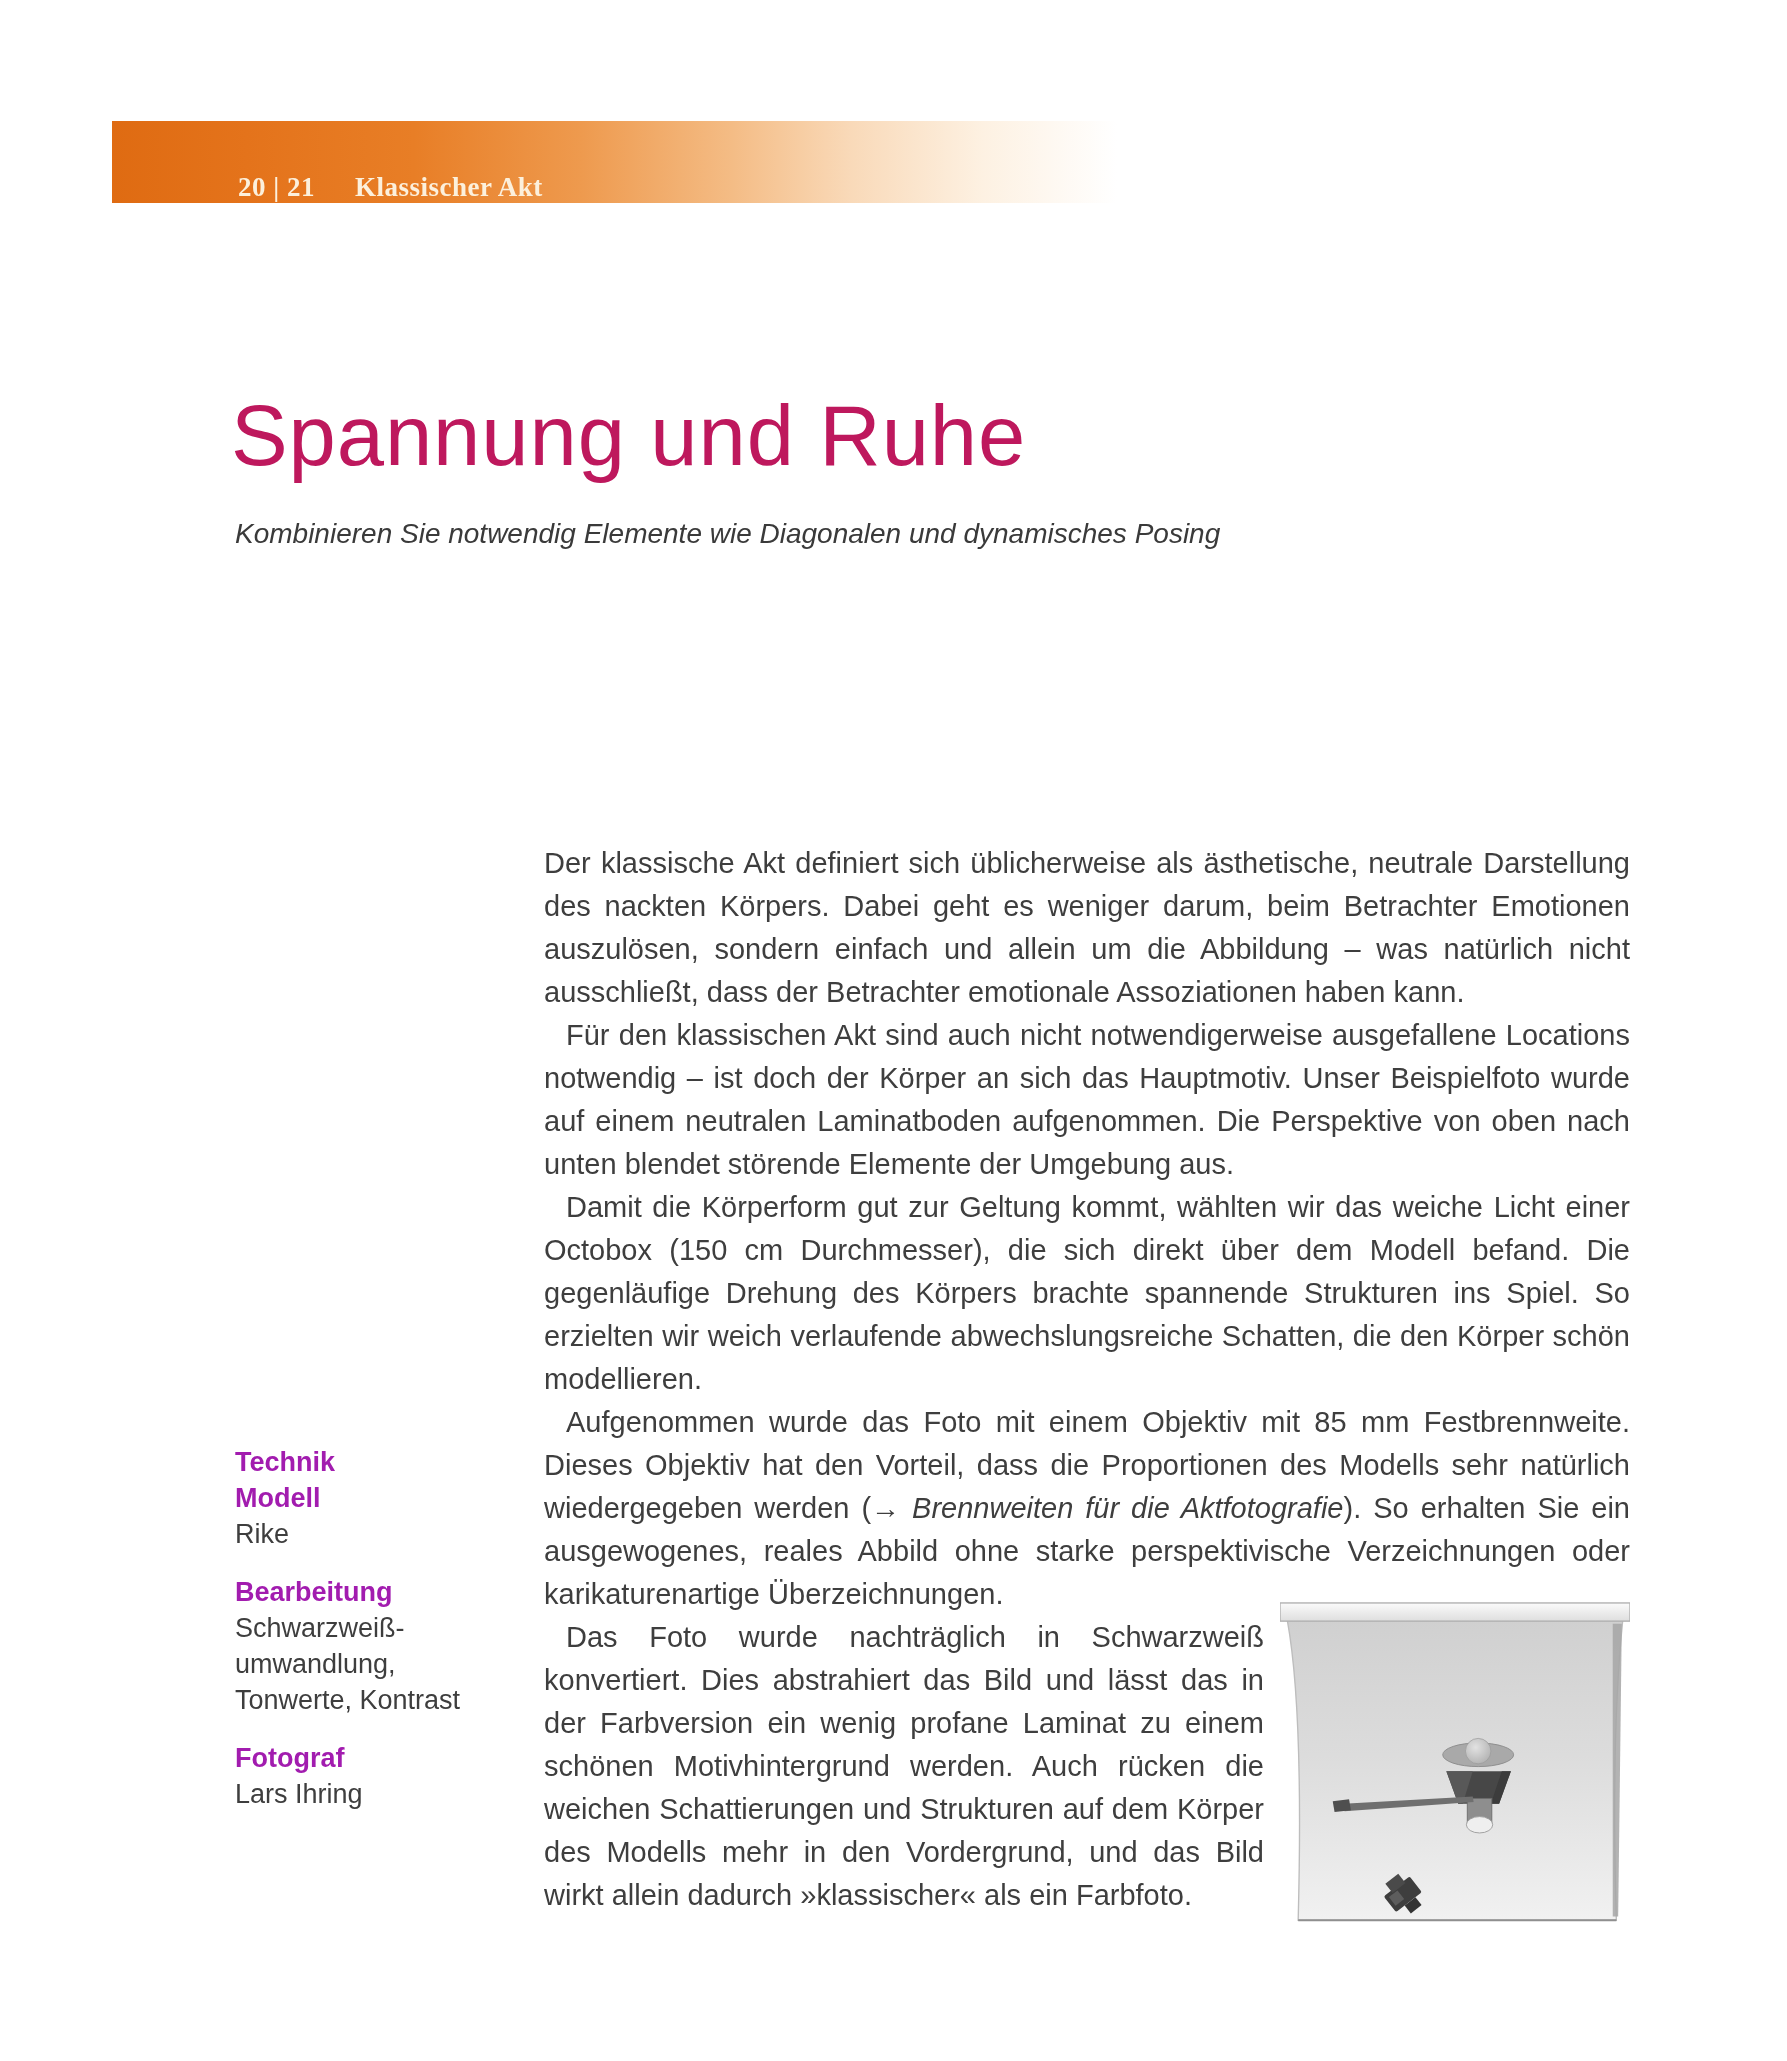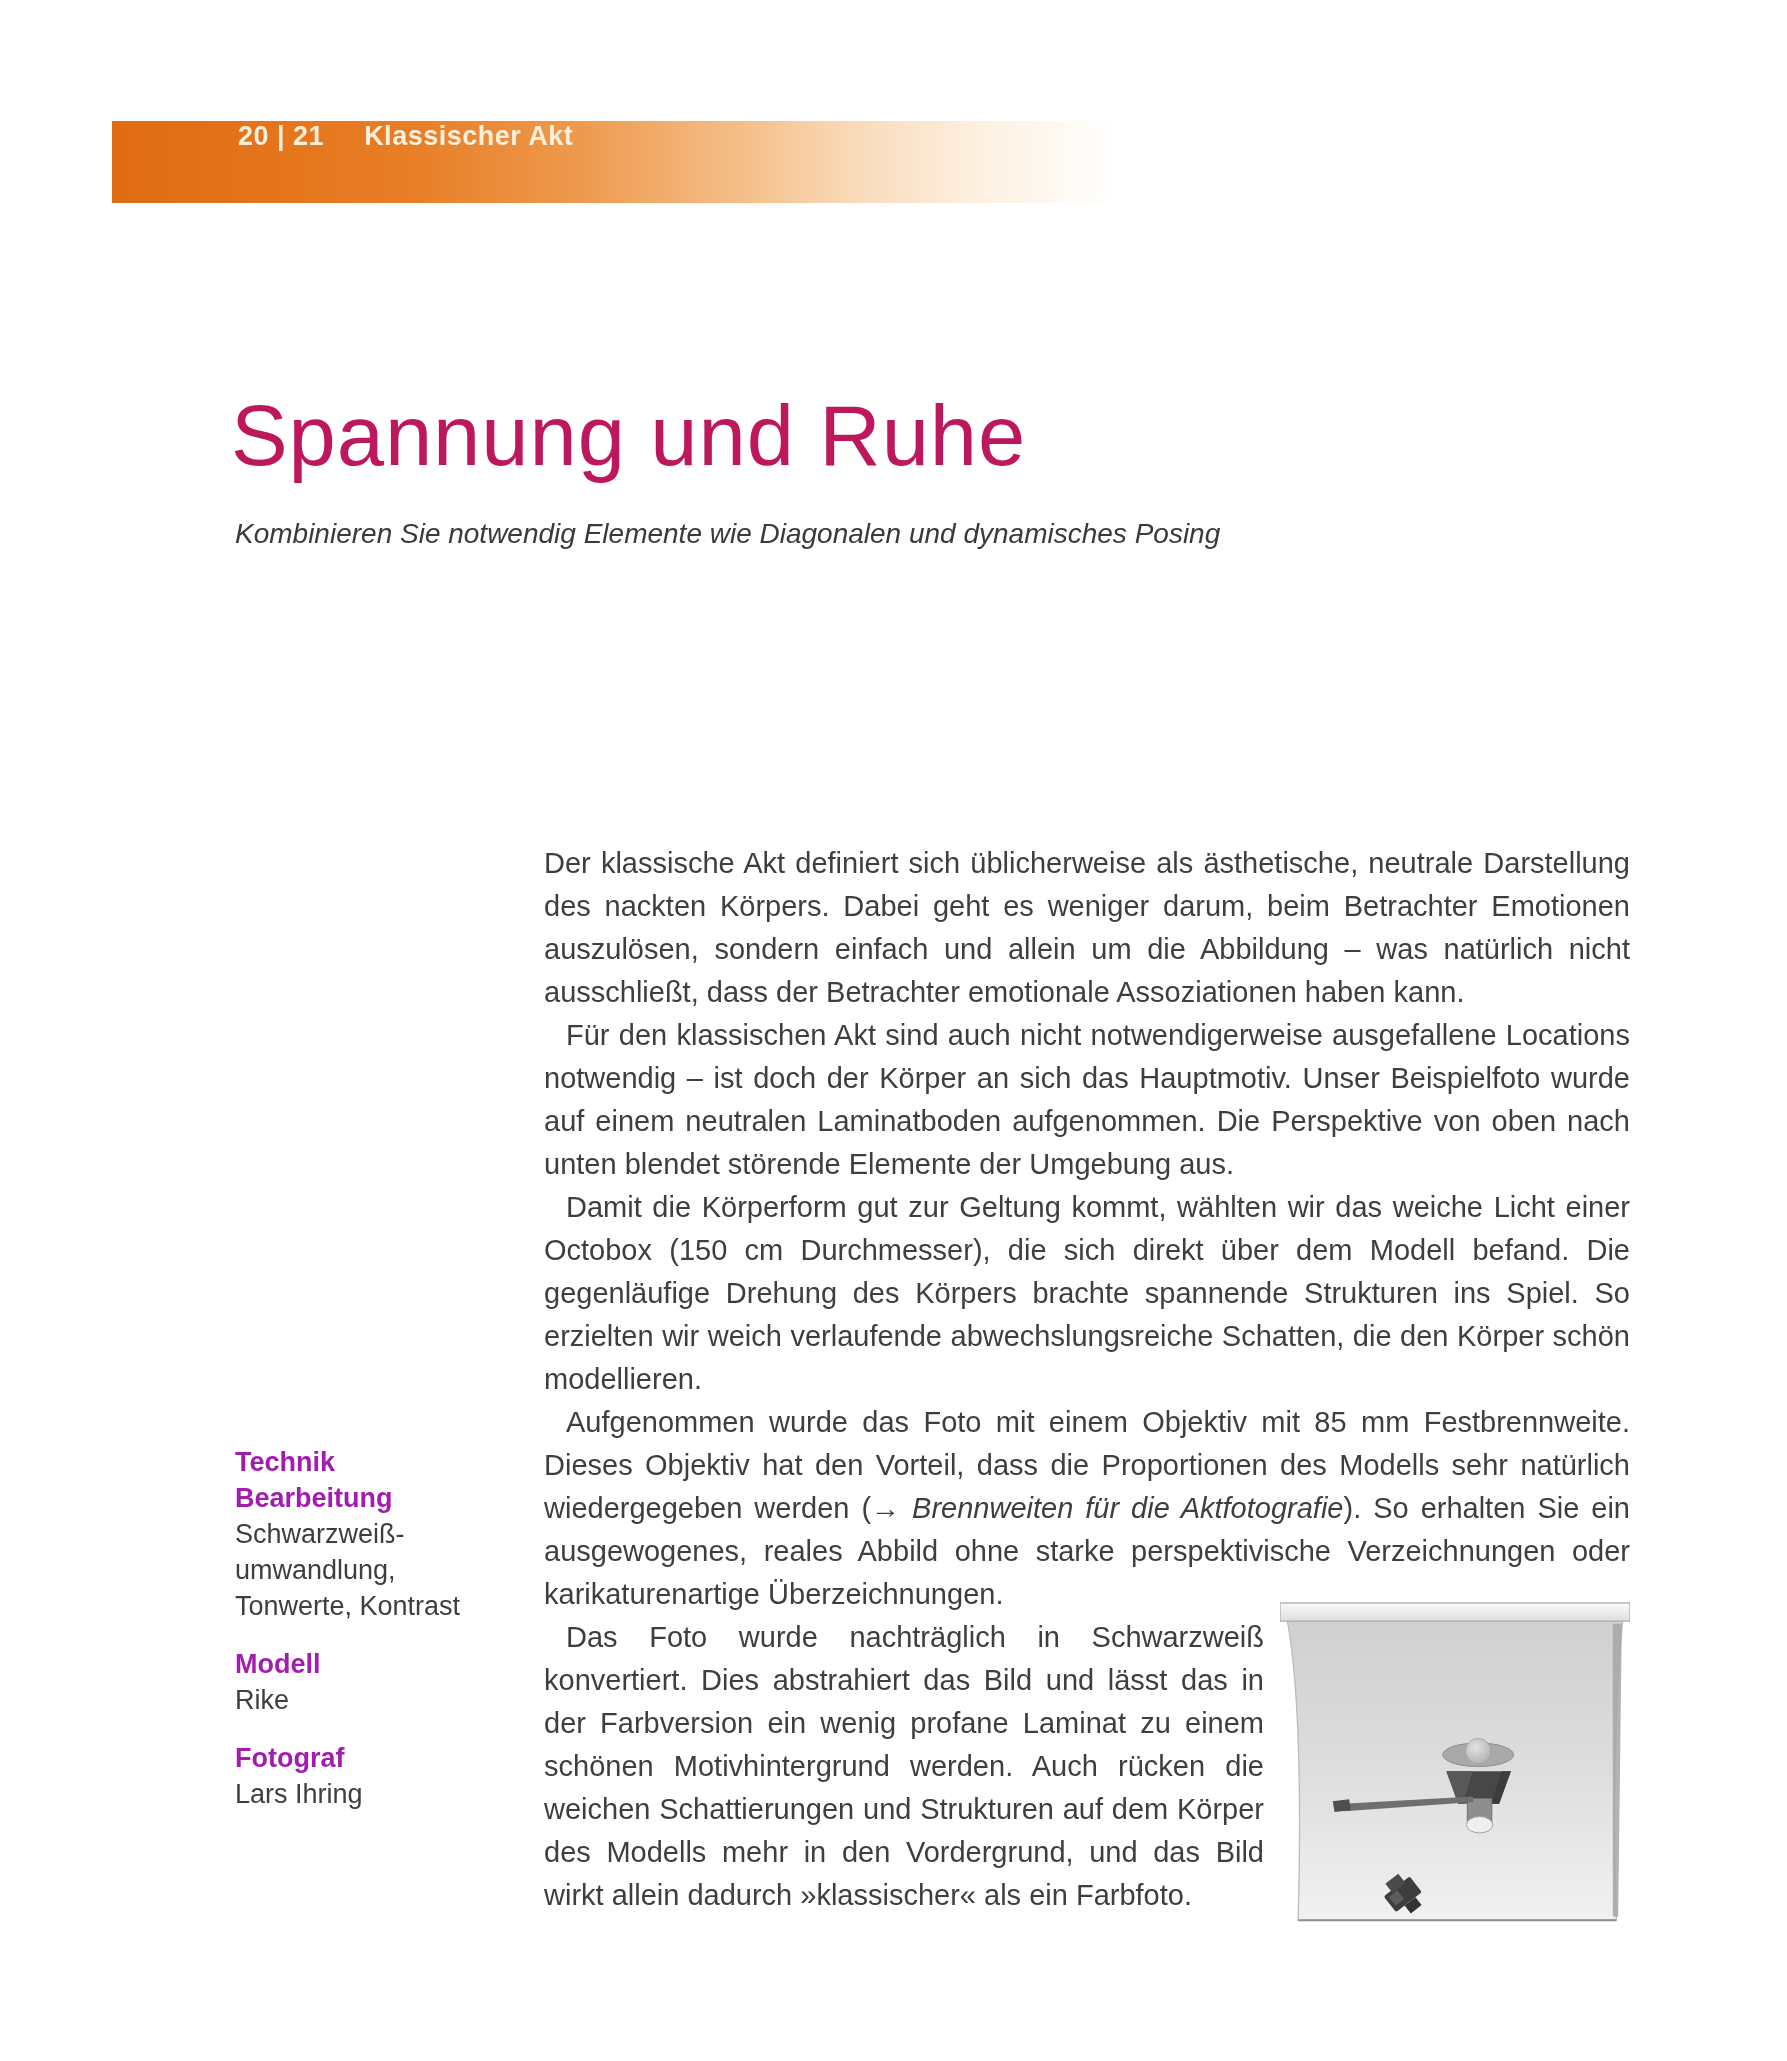--- a/index.html
+++ b/index.html
@@ -14,21 +14,22 @@
 
   
   .header-bar {
     position: absolute;
     left: 112px; top: 121px; right: 0; height: 82px;
     background: linear-gradient(90deg,
       #df6b12 0%, #e4731b 8%, #e87e26 18%,
       #ee9a4e 28%, #f4bc85 37%, #f9d9b8 44%,
       #fdf1e2 52%, #ffffff 60%, #ffffff 100%);
     display: flex;
-    align-items: flex-start;
+    align-items: flex-end;
+    font-family: Liberation Serif, serif;
   }
   .header-bar .header-text {
     padding-left: 126px;
     font-size: 27px;
     font-weight: bold;
     color: #fcf0dc;
     letter-spacing: 0.5px;
     white-space: nowrap;
   }
   .header-bar .chapter { margin-left: 40px; }
@@ -125,28 +126,28 @@
     <p class="indent">Damit die Körperform gut zur Geltung kommt, wählten wir das weiche Licht einer Octobox (150 cm Durchmesser), die sich direkt über dem Modell befand. Die gegenläufige Drehung des Körpers brachte spannende Strukturen ins Spiel. So erzielten wir weich verlaufende abwechslungsreiche Schatten, die den Körper schön modellieren.</p>
     <p class="indent"><span>Aufgenommen wurde das Foto mit einem Objektiv mit 85 mm Festbrennweite. Dieses Objektiv hat den Vorteil, dass die Proportionen des Modells sehr natürlich wiedergegeben werden (</span><span class="arrow">→ </span><span class="italic">Brennweiten für die Aktfotografie</span><span>). So erhalten Sie ein ausgewogenes, reales Abbild ohne starke perspektivische Verzeichnungen oder karikaturenartige Überzeichnungen.</span></p>
     <p class="indent narrow">Das Foto wurde nachträglich in Schwarzweiß konvertiert. Dies abstrahiert das Bild und lässt das in der Farbversion ein wenig profane Laminat zu einem schönen Motivhintergrund werden. Auch rücken die weichen Schattierungen und Strukturen auf dem Körper des Modells mehr in den Vordergrund, und das Bild wirkt allein dadurch »klassischer« als ein Farbfoto.</p>
   </div>
 
   <aside class="sidebar">
     <div class="section">
       <h3>Technik</h3>
     </div>
     <div class="section">
+      <h3>Modell</h3>
+      <div class="val">Rike</div>
+    </div>
+    <div class="section">
       <h3>Bearbeitung</h3>
       <div class="val">Schwarzweiß-
 umwandlung,
 Tonwerte, Kontrast</div>
-    </div>
-    <div class="section">
-      <h3>Modell</h3>
-      <div class="val">Rike</div>
     </div>
     <div class="section">
       <h3>Fotograf</h3>
       <div class="val">Lars Ihring</div>
     </div>
   </aside>
 
   <figure class="diagram">
     <svg width="350" height="335" viewBox="0 0 385 368" xmlns="http://www.w3.org/2000/svg">
       <defs>

